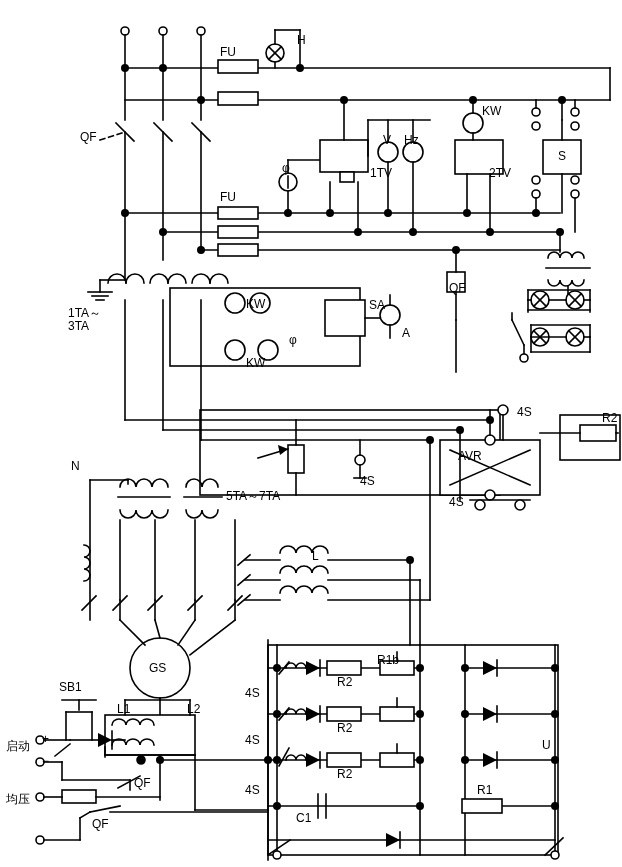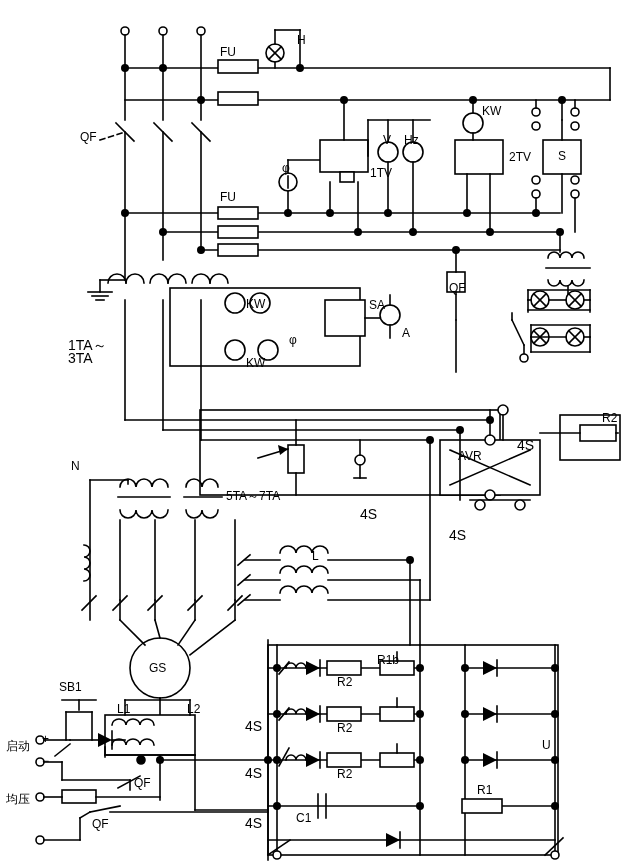--- a/index.html
+++ b/index.html
@@ -1,20 +1,20 @@
 <!DOCTYPE html>
 <html><head>
 <meta charset="utf-8">
 <style>
   html,body{margin:0;padding:0;background:#ffffff;}
   body{font-family:"Liberation Sans", sans-serif;}
   #root{position:relative;width:622px;height:867px;background:#fff;overflow:hidden;}
   svg#schematic{position:absolute;left:0;top:0;width:622px;height:867px;}
   .lbl{position:absolute;font-family:"Liberation Sans",sans-serif;font-size:12px;color:#000;white-space:nowrap;}
-  .lbl.sm{font-size:14px;margin-top:32px;}
+  .lbl.sm{font-size:12px;}
   .lbl.cn{font-family:"DejaVu Sans",sans-serif;font-size:12px;}
   #watermark{
     position:absolute;left:50%;top:432px;transform:translate(-50%,-50%);
     font-family:"DejaVu Sans",sans-serif;
     font-size:26px;font-weight:bold;color:#ffffff;
     -webkit-text-stroke:1px #cfcfcf;
     text-shadow:0 0 2px rgba(120,120,120,.55), 1px 1px 0 rgba(140,140,140,.5);
     letter-spacing:1px;white-space:nowrap;pointer-events:none;
   }
 </style>
@@ -420,21 +420,21 @@
 </svg>
 
 <div class="lbl" style="left:220px;top:45px;">FU</div>
 <div class="lbl" style="left:297px;top:33px;">H</div>
 <div class="lbl" style="left:80px;top:130px;">QF</div>
 <div class="lbl" style="left:383px;top:133px;">V</div>
 <div class="lbl" style="left:404px;top:133px;">Hz</div>
 <div class="lbl" style="left:482px;top:104px;">KW</div>
 <div class="lbl" style="left:558px;top:149px;">S</div>
 <div class="lbl" style="left:370px;top:166px;">1TV</div>
-<div class="lbl" style="left:489px;top:150px;margin-left:20px;">2TV</div>
+<div class="lbl" style="left:489px;top:166px;">2TV</div>
 <div class="lbl" style="left:220px;top:190px;">FU</div>
 <div class="lbl" style="left:282px;top:161px;">φ</div>
 <div class="lbl" style="left:246px;top:297px;">KW</div>
 <div class="lbl" style="left:369px;top:298px;">SA</div>
 <div class="lbl" style="left:402px;top:326px;">A</div>
 <div class="lbl" style="left:289px;top:333px;">φ</div>
 <div class="lbl" style="left:246px;top:356px;">KW</div>
 <div class="lbl sm" style="left:68px;top:307px;line-height:13px;">1TA～<br>3TA</div>
 <div class="lbl" style="left:449px;top:281px;">QF</div>
 <div class="lbl" style="left:602px;top:411px;">R2</div>

